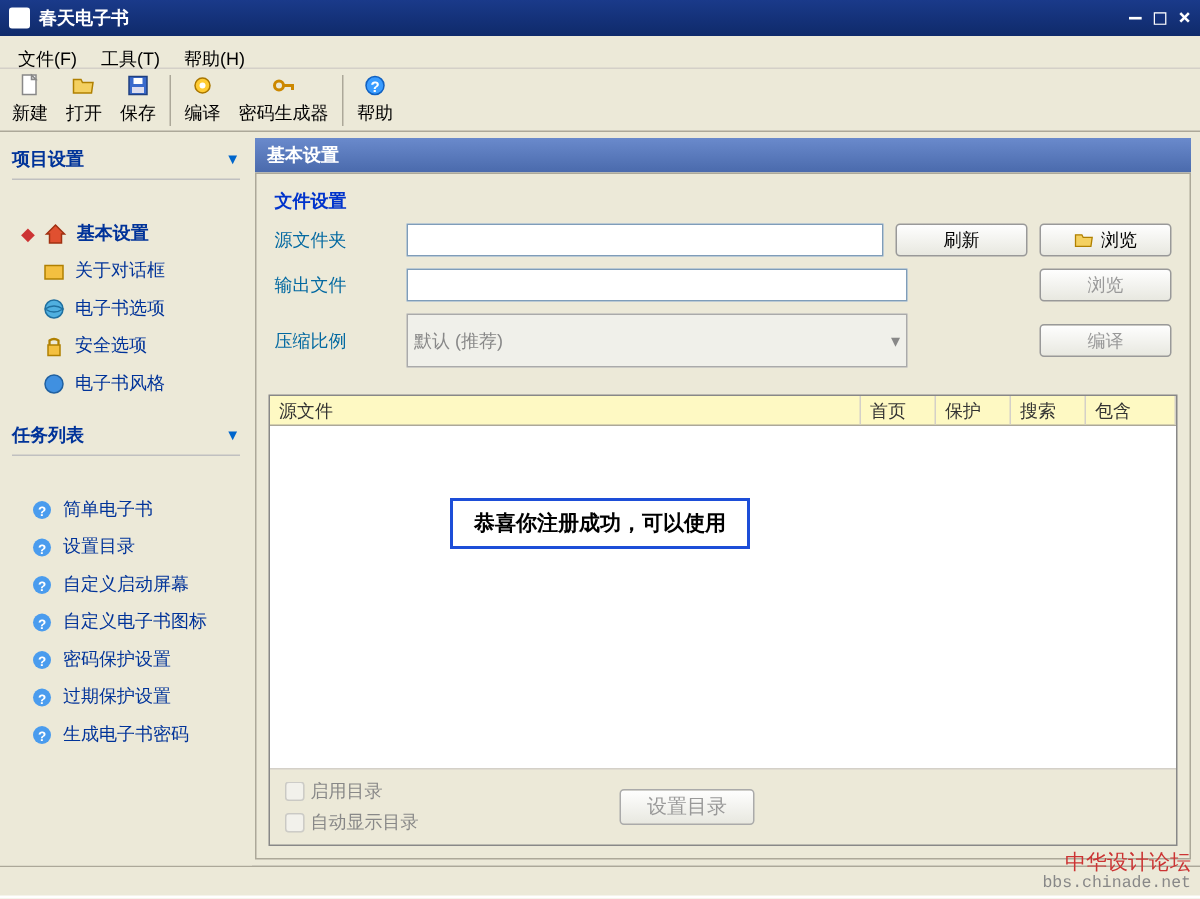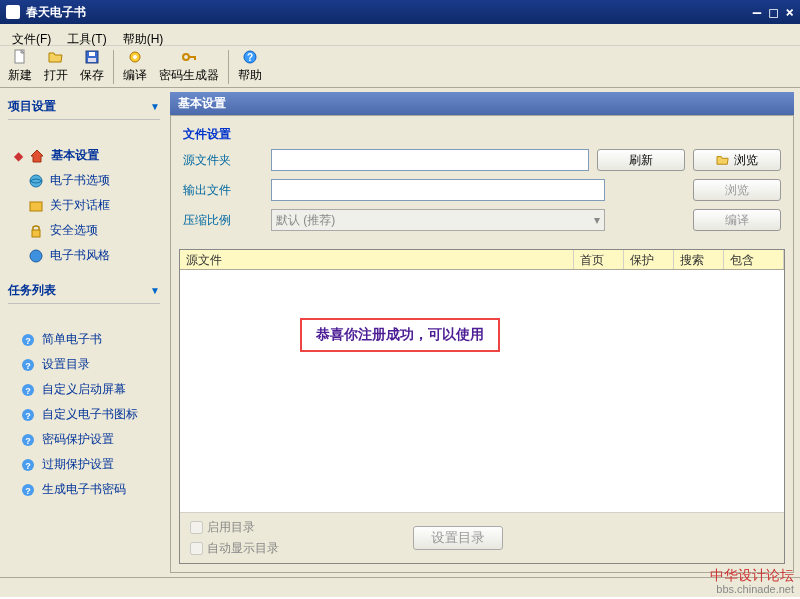--- a/index.html
+++ b/index.html
@@ -25,35 +25,35 @@
 .content { flex: 1; padding: 4px 6px 4px 2px; display: flex; flex-direction: column; }
 .panel-head { background: linear-gradient(#6a8acc, #4a6aac); color: #fff; font-weight: bold; padding: 3px 8px; }
 .panel-body { border: 1px solid #aca899; background: #ece9d8; flex: 1; display: flex; flex-direction: column; }
 .file-settings { padding: 8px 12px; }
 .section-title { color: #0033cc; font-weight: bold; padding: 2px 0 6px; }
 .form-row { display: flex; align-items: center; margin-bottom: 8px; gap: 8px; }
 .form-label { width: 80px; color: #0369a1; }
 .form-input { flex: 1; height: 22px; border: 1px solid #7f9db9; background: #fff; padding: 0 4px; }
 .form-btn { width: 88px; height: 22px; border: 1px solid #999; background: linear-gradient(#fefefe,#e8e8e0); cursor: pointer; font-size: 12px; border-radius: 3px; display: flex; align-items: center; justify-content: center; gap: 4px; }
 .form-btn.disabled { color: #999; cursor: default; }
-.form-select { flex: 1; height: 22px; border: 1px solid #aaa; background: #f0f0ea; padding: 0 4px; color: #888; display: flex; align-items: center; justify-content: space-between; }
+.form-select { flex: 1; height: 36px; border: 1px solid #aaa; background: #f0f0ea; padding: 0 4px; color: #888; display: flex; align-items: center; justify-content: space-between; }
 .src-panel { margin: 2px 8px 8px; flex: 1; border: 1px solid #888; background: #ece9d8; display: flex; flex-direction: column; }
 .src-head { display: flex; background: #fef9c3; border-bottom: 1px solid #aca899; height: 20px; }
 .src-col { padding: 2px 6px; border-right: 1px solid #d4d0c8; color: #333; }
 .src-col.main { flex: 1; }
 .src-body { flex: 1; background: #fff; position: relative; }
-.success-box { position: absolute; left: 120px; top: 48px; border: 2px solid #ef4444; padding: 6px 14px; color: #4c1d95; font-weight: bold; font-size: 14px; background: #fff; }
+.success-box { position: absolute; left: 120px; top: 48px; border: 2px solid #1d4ed8; padding: 6px 14px; color: #000000; font-weight: bold; font-size: 14px; background: #fff; }
 .src-foot { padding: 6px 10px; border-top: 1px solid #d4d0c8; display: flex; align-items: center; gap: 14px; }
 .chk-group { display: flex; flex-direction: column; gap: 4px; }
 .chk { display: flex; align-items: center; gap: 4px; color: #888; }
 .chk input { width: 13px; height: 13px; }
 .auto-btn { width: 90px; height: 24px; border: 1px solid #aaa; background: linear-gradient(#fefefe,#e8e8e0); color: #999; margin-left: 120px; border-radius: 3px; }
 .statusbar { height: 20px; background: #ece9d8; border-top: 1px solid #aca899; }
 .watermark { position: absolute; right: 6px; bottom: 4px; color: #cc3333; font-family: KaiTi, serif; text-align: right; font-size: 14px; line-height: 1.1; pointer-events: none; }
-.watermark .url { font-size: 11px; color: #888; font-family: Liberation Sans, sans-serif; }
+.watermark .url { font-size: 11px; color: #888; font-family: Liberation Mono, monospace; }
 
 svg { display: block; }
 </style>
 </head>
 <body>
 
 <div class="titlebar">
   <div class="titlebar-icon"></div>
   <div class="titlebar-title">春天电子书</div>
   <div class="win-controls">
@@ -125,30 +125,30 @@
     </div>
     <div class="side-item indent">
       <span style="color:#cc3333;margin-left:-14px">◆</span>
       <svg class="si-icon" viewBox="0 0 16 16">
           <path d="M2 8 L8 2 L14 8 L12 8 L12 14 L4 14 L4 8 Z" fill="#e05030" stroke="#a03010"></path>
         </svg>
       <span style="font-weight:bold">基本设置</span>
     </div>
     <div class="side-item indent">
       <svg class="si-icon" viewBox="0 0 16 16">
+          <rect x="2" y="4" width="12" height="9" fill="#f4c040" stroke="#b08000"></rect>
+        </svg>
+      <span>关于对话框</span>
+    </div>
+    <div class="side-item indent">
+      <svg class="si-icon" viewBox="0 0 16 16">
           <circle cx="8" cy="8" r="6" fill="#50b0e0" stroke="#2070a0"></circle>
           <path d="M2 8 Q8 4 14 8 Q8 12 2 8" fill="none" stroke="#2070a0"></path>
         </svg>
       <span>电子书选项</span>
-    </div>
-    <div class="side-item indent">
-      <svg class="si-icon" viewBox="0 0 16 16">
-          <rect x="2" y="4" width="12" height="9" fill="#f4c040" stroke="#b08000"></rect>
-        </svg>
-      <span>关于对话框</span>
     </div>
     <div class="side-item indent">
       <svg class="si-icon" viewBox="0 0 16 16">
           <rect x="4" y="7" width="8" height="7" fill="#f4c040" stroke="#b08000"></rect>
           <path d="M5 7 L5 4 Q8 2 11 4 L11 7" fill="none" stroke="#b08000" stroke-width="1.5"></path>
         </svg>
       <span>安全选项</span>
     </div>
     <div class="side-item indent">
       <svg class="si-icon" viewBox="0 0 16 16">

